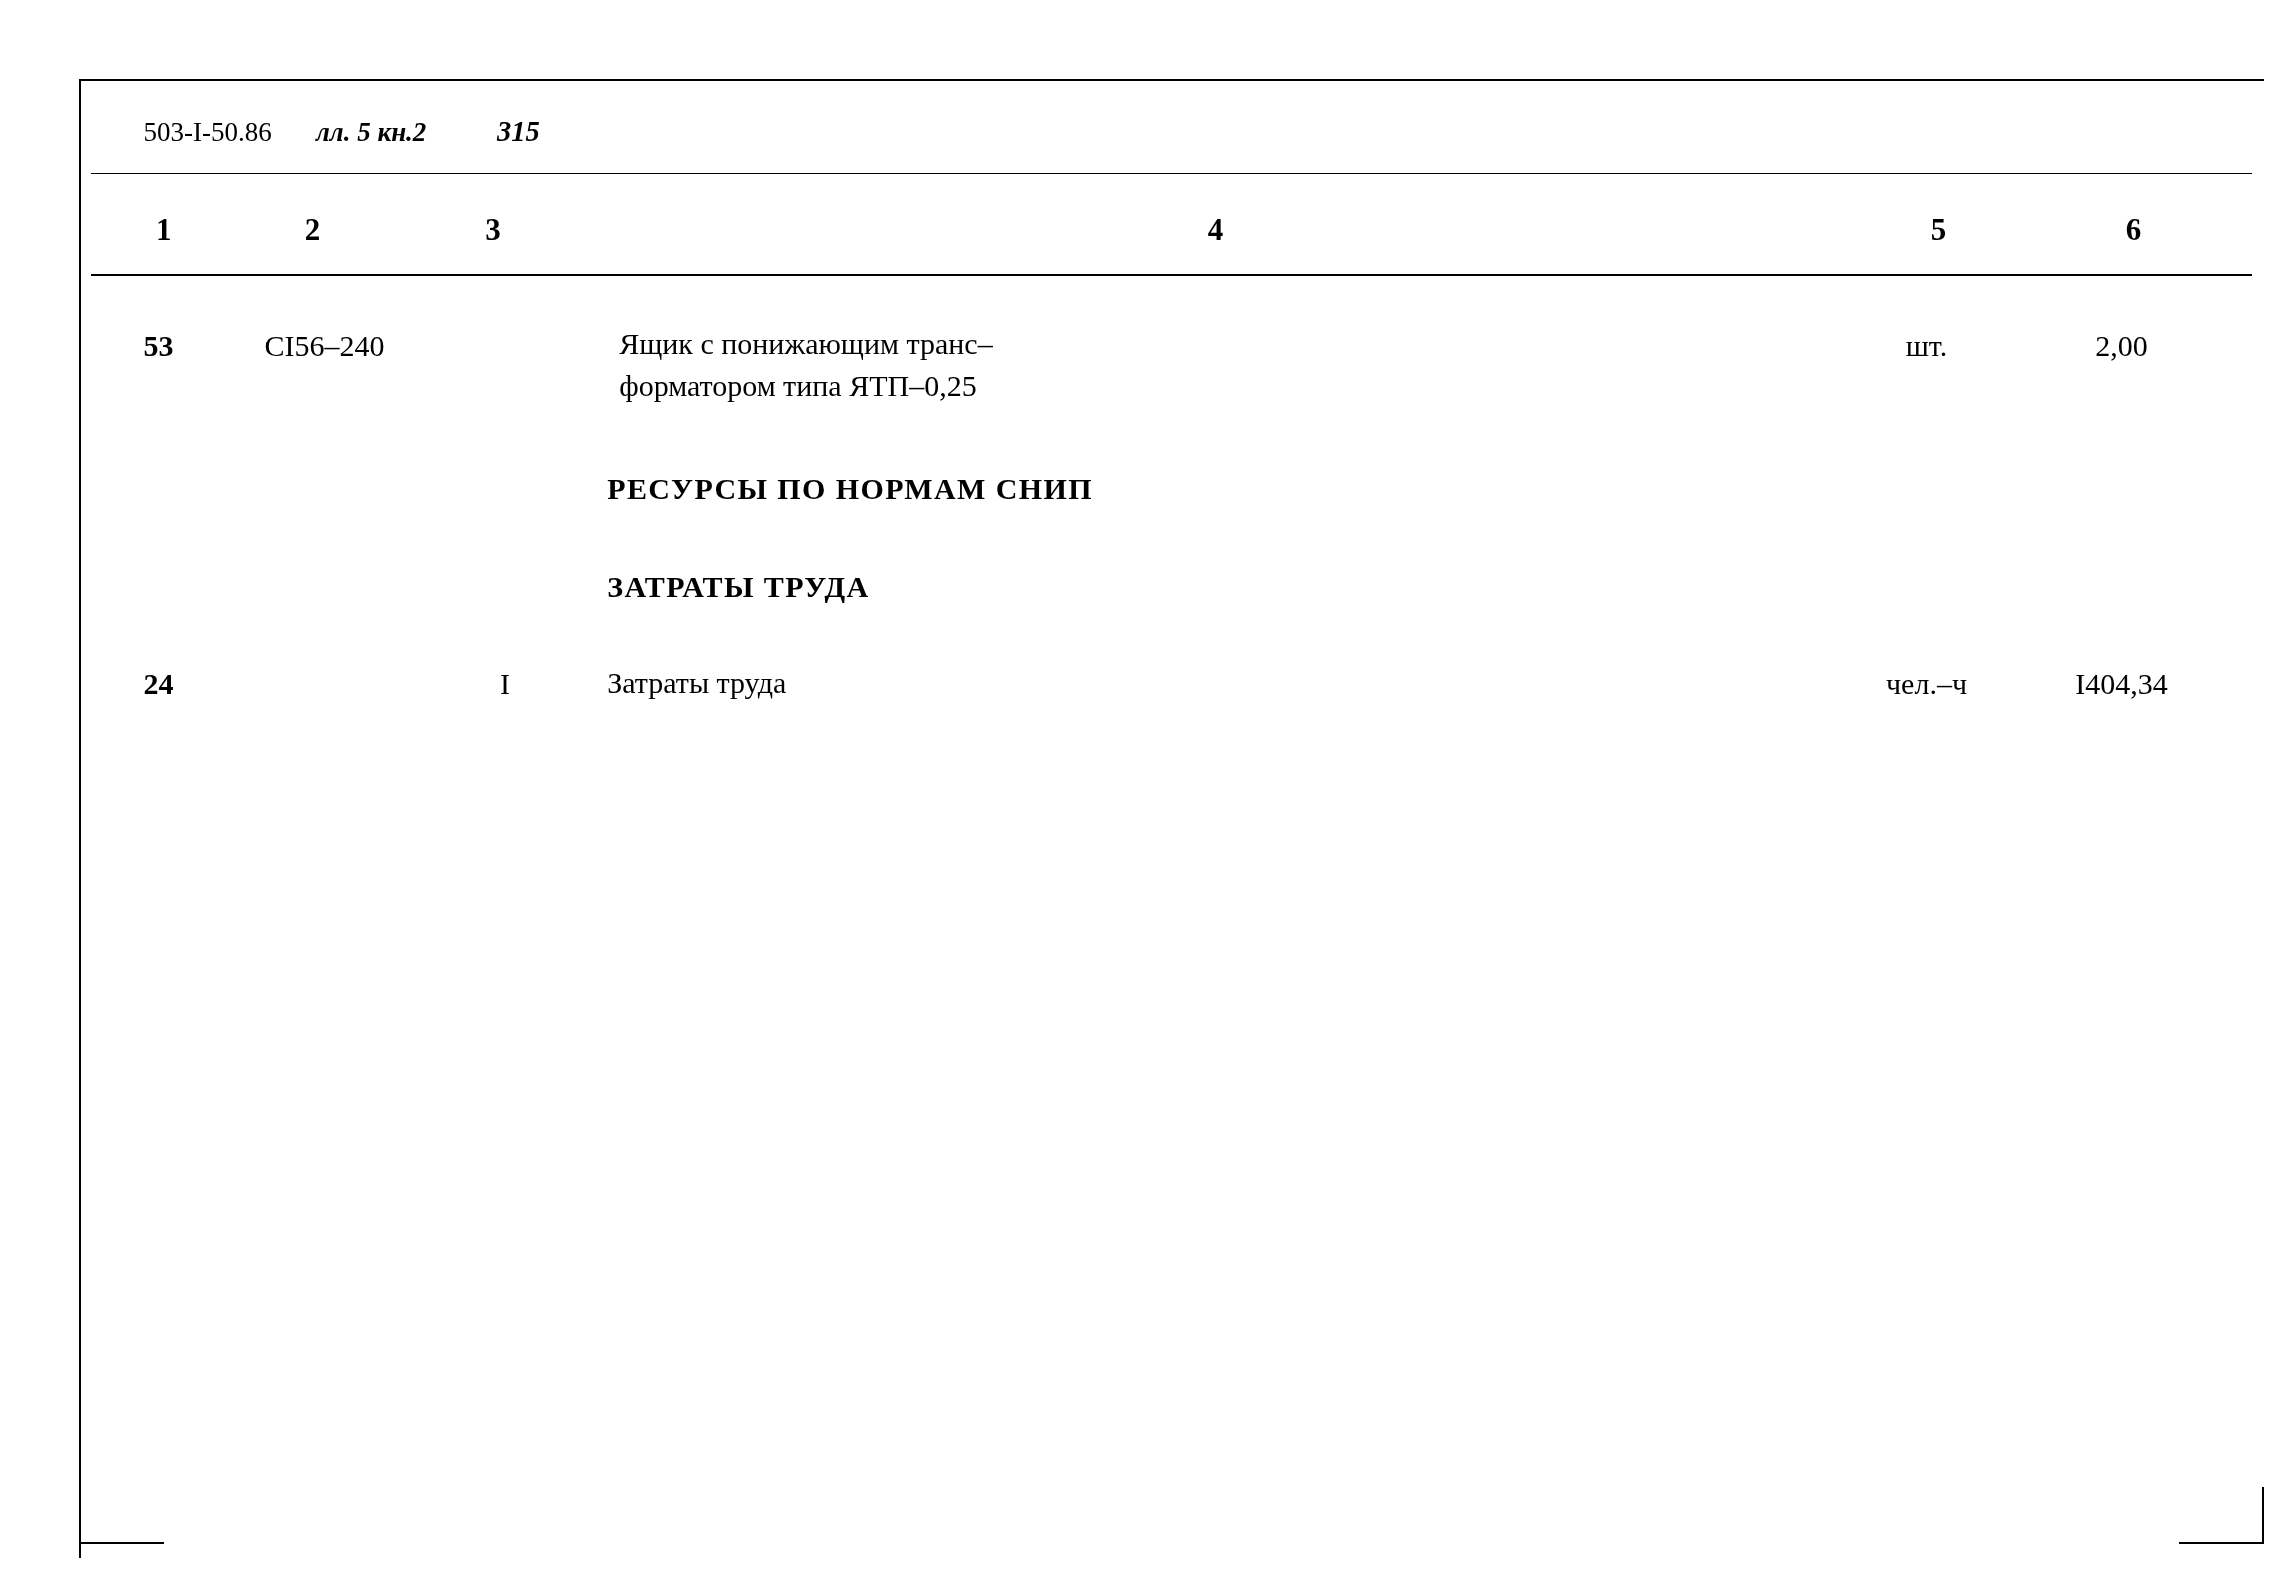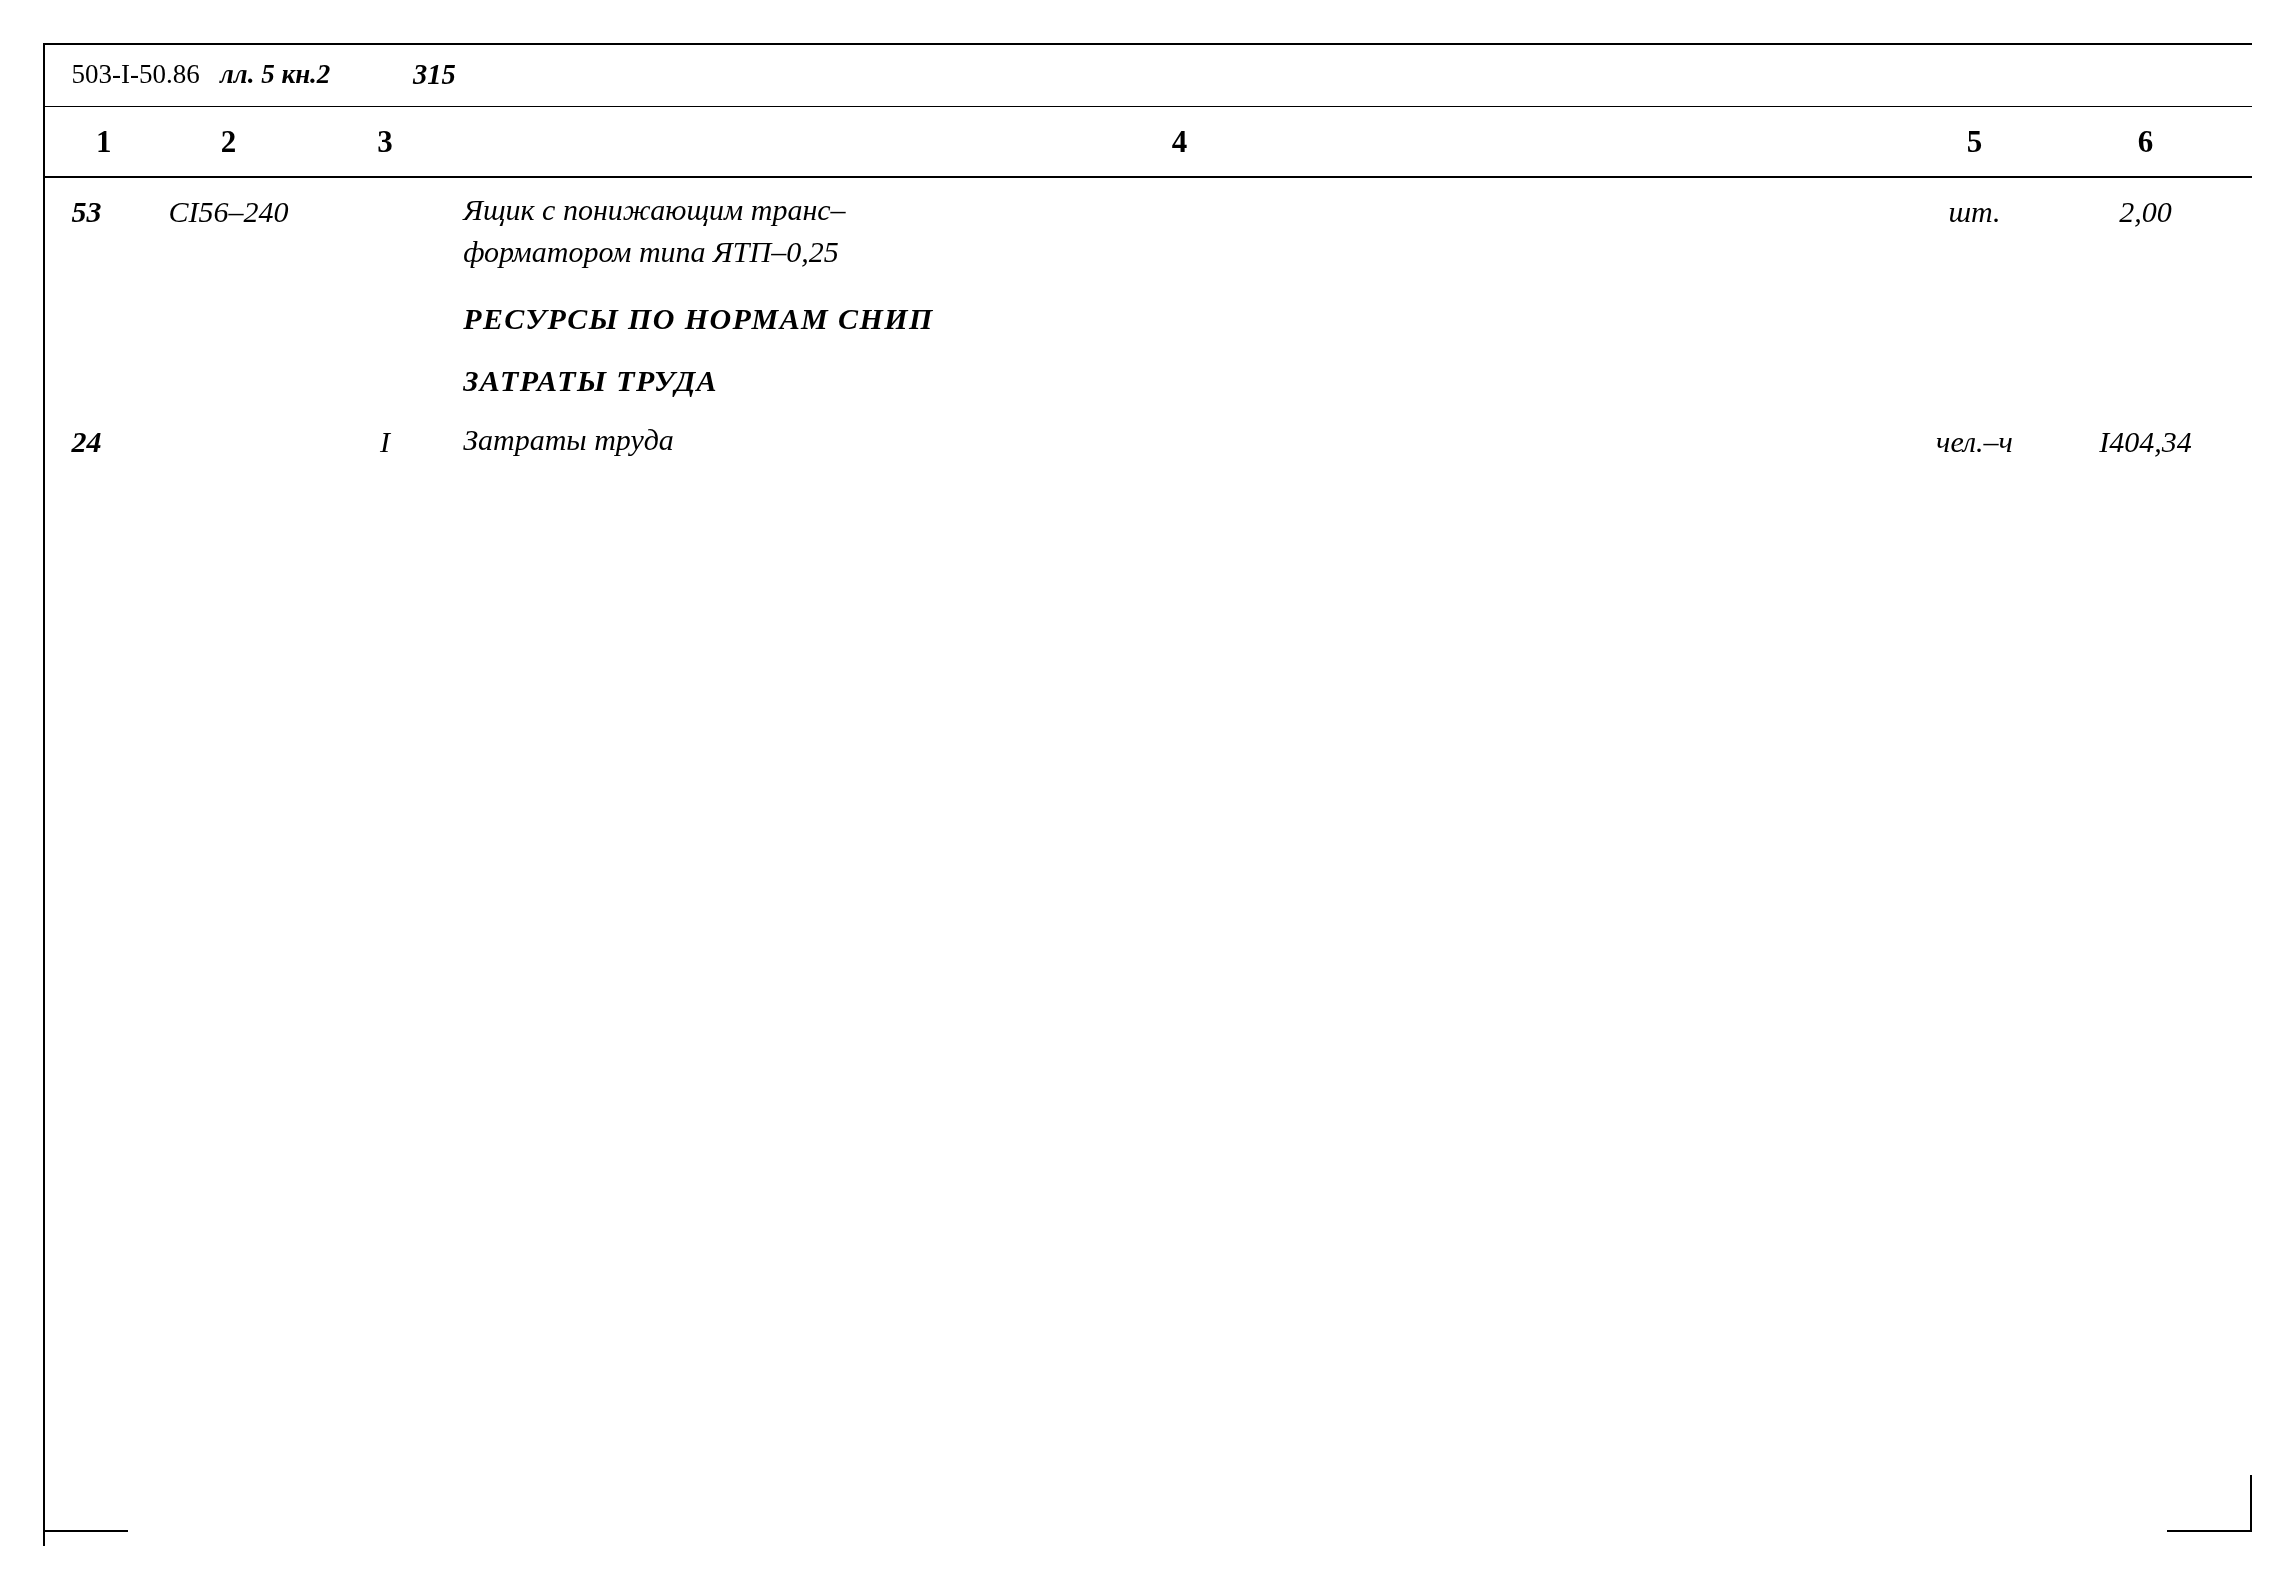--- a/index.html
+++ b/index.html
@@ -1,16 +1,16 @@
 <!DOCTYPE html>
 <html style="font-size:11.4px"><head>
   <meta charset="utf-8">
   <style>
     * {
-      margin: 0;
+      margin: 12px;
       padding: 0;
       box-sizing: border-box;
     }
 
     body {
       background: #ffffff;
       font-family: 'Times New Roman', Times, serif;
       width: 2295px;
       height: 1589px;
       position: relative;
@@ -95,21 +95,20 @@
     
     .col1 { min-width: 93px; width: 93px; padding-left: 28.5px; }
     .col2 { min-width: 185px; width: 185px; text-align: center; }
     .col3 { min-width: 128px; width: 128px; text-align: center; }
     .col4 { flex: 1; padding-left: 14.2px; }
     .col5 { min-width: 157px; width: 157px; text-align: center; }
     .col6 { min-width: 199px; width: 199px; text-align: center; padding-right: 14.2px; }
 
     .table-body {
       padding-top: 4px;
-      font-style: italic;
     }
 
     .data-row {
       display: flex;
       align-items: flex-start;
       padding: 7.1px 0;
     }
 
     .data-row .col1,
     .data-row .col2,

